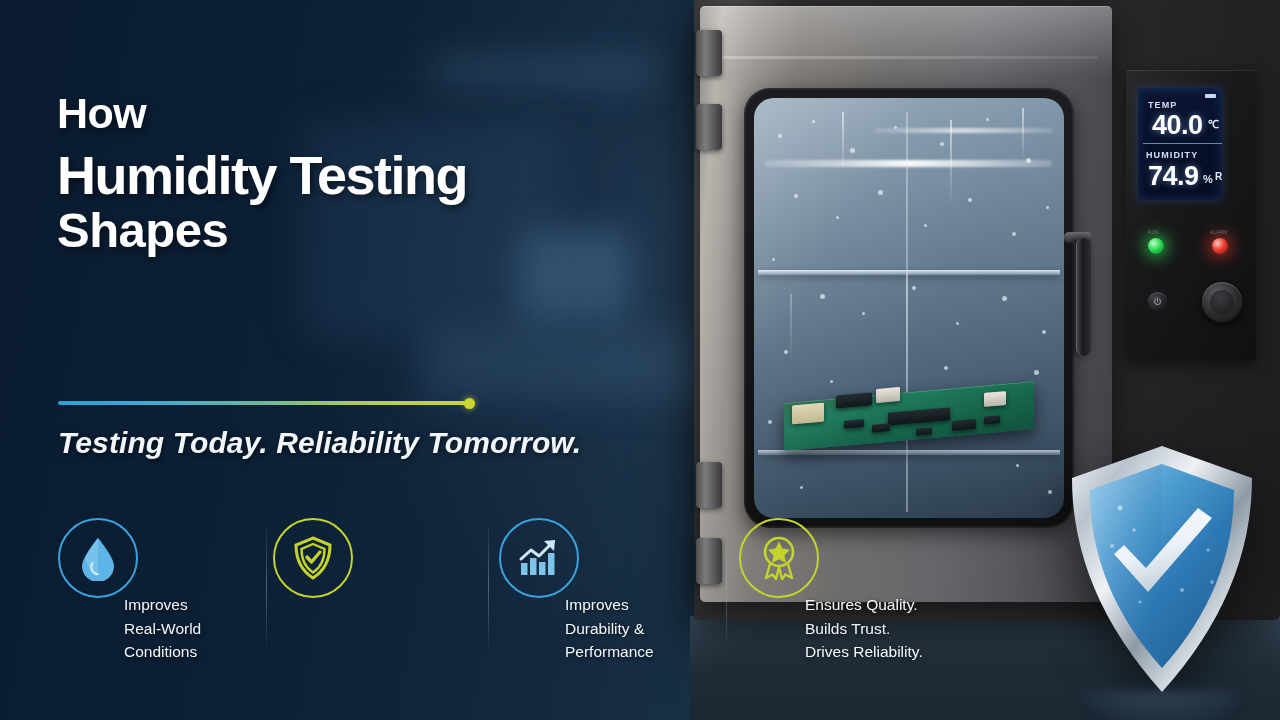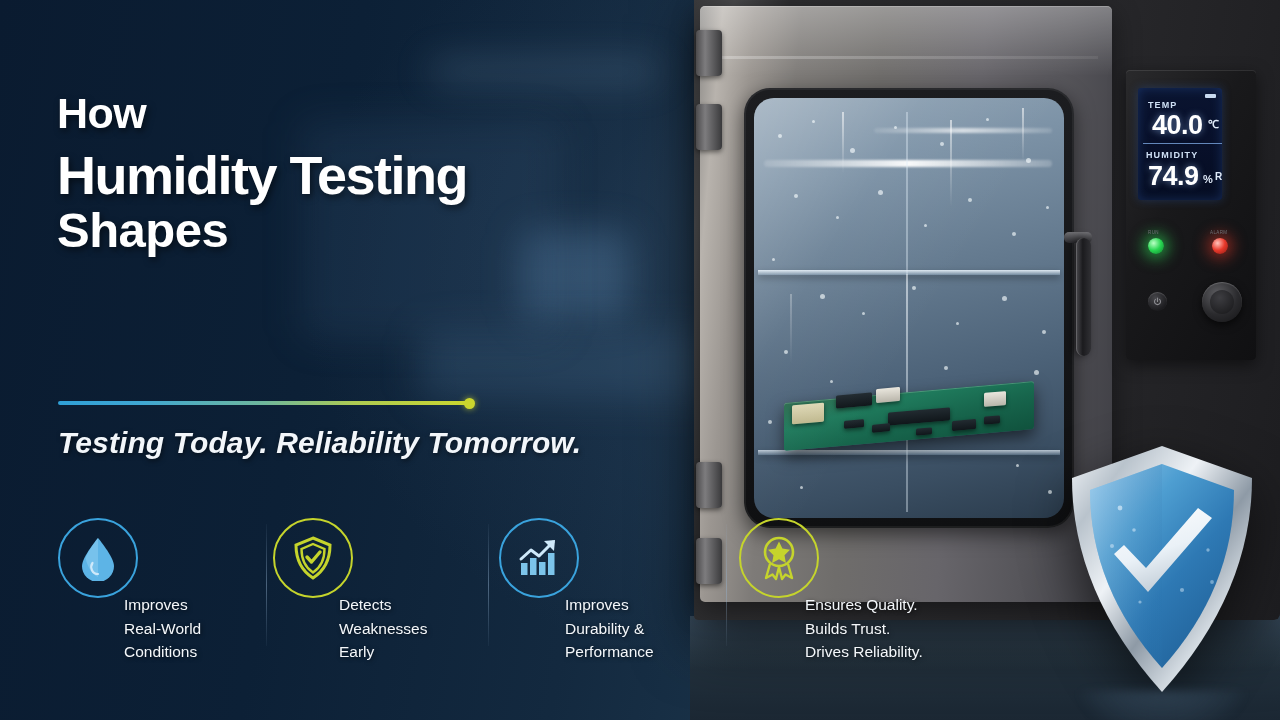--- a/index.html
+++ b/index.html
@@ -436,25 +436,20 @@
     </div>
 
     <div class="feat feat-w2">
       <div class="feat-icon green">
         <svg width="42" height="46" viewBox="0 0 42 46">
           <path d="M21 3 L38 10 Q38 32 21 43 Q4 32 4 10 Z" fill="none" stroke="#c5d42c" stroke-width="3"></path>
           <path d="M21 9 L32.5 14 Q32.5 30 21 37.5 Q9.5 30 9.5 14 Z" fill="none" stroke="#c5d42c" stroke-width="2.4"></path>
           <path d="M15 22 L19.5 27 L28 17" fill="none" stroke="#c5d42c" stroke-width="3.4" stroke-linecap="round" stroke-linejoin="round"></path>
         </svg>
       </div>
-      <div class="feat-text">
-        <div>Detects</div>
-        <div>Weaknesses</div>
-        <div>Early</div>
-      </div>
       <div class="vdiv" style="right:10px;"></div>
     </div>
 
     <div class="feat feat-w3">
       <div class="feat-icon">
         <svg width="44" height="42" viewBox="0 0 44 42">
           <rect x="4" y="26" width="6.5" height="12" fill="#7cc4ea"></rect>
           <rect x="13" y="21" width="6.5" height="17" fill="#7cc4ea"></rect>
           <rect x="22" y="25" width="6.5" height="13" fill="#7cc4ea"></rect>
           <rect x="31" y="16" width="6.5" height="22" fill="#7cc4ea"></rect>

